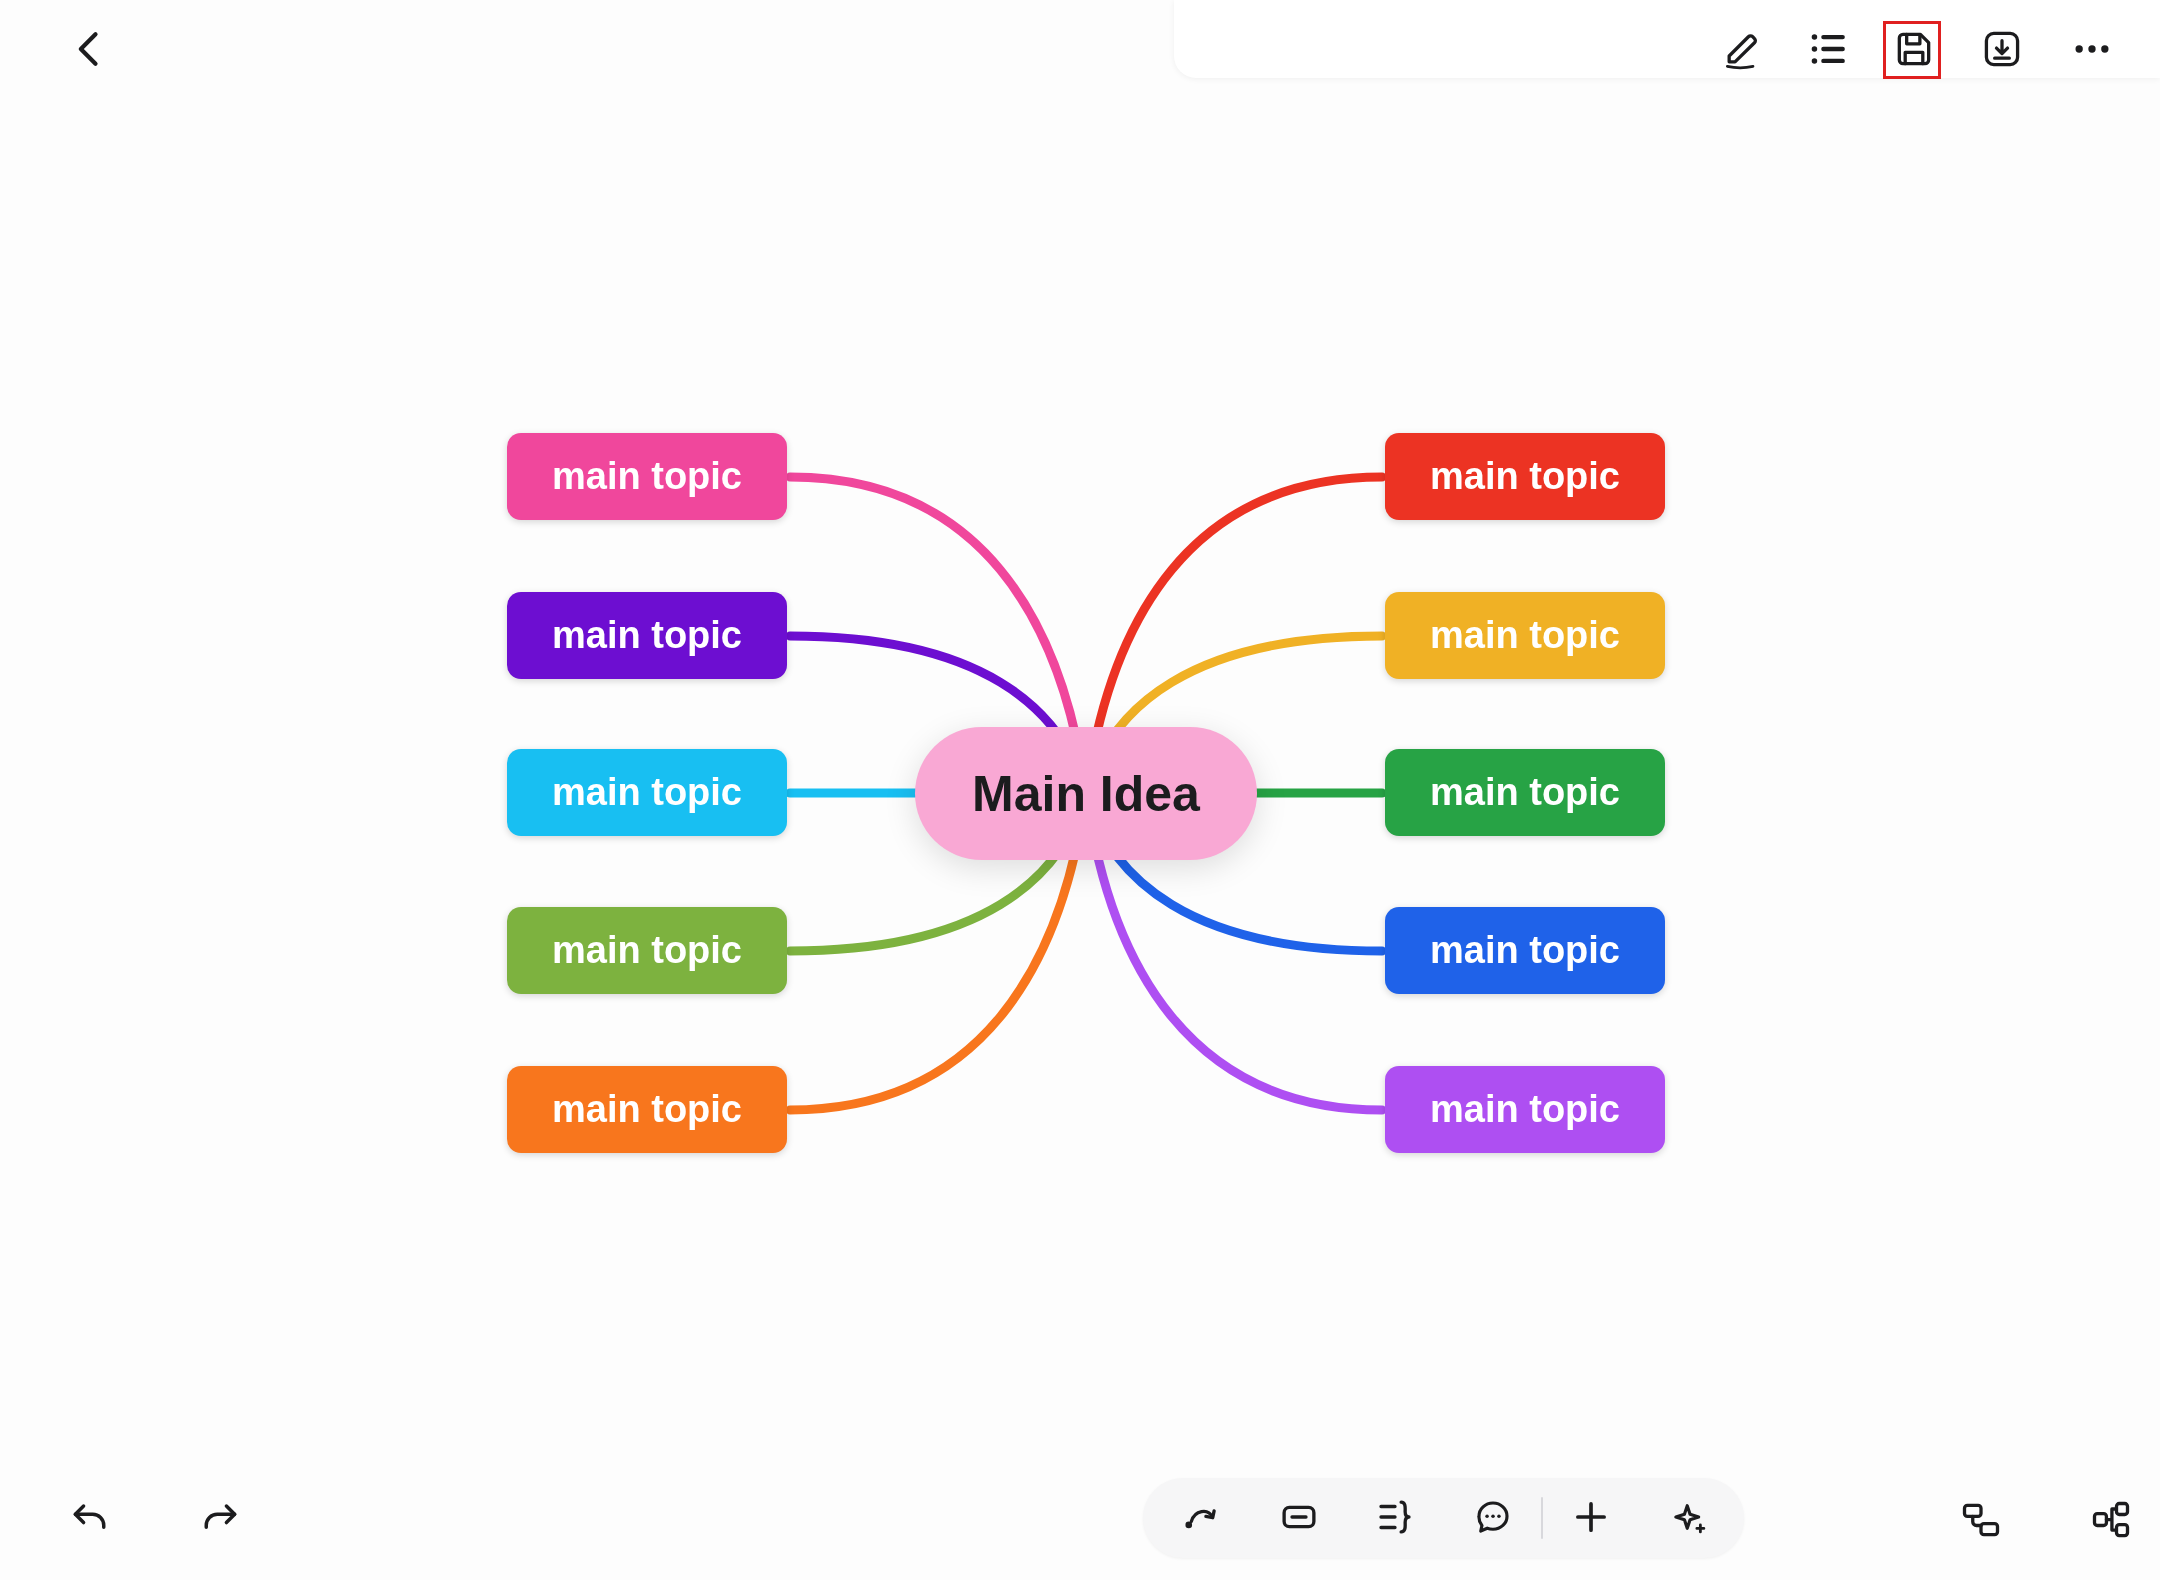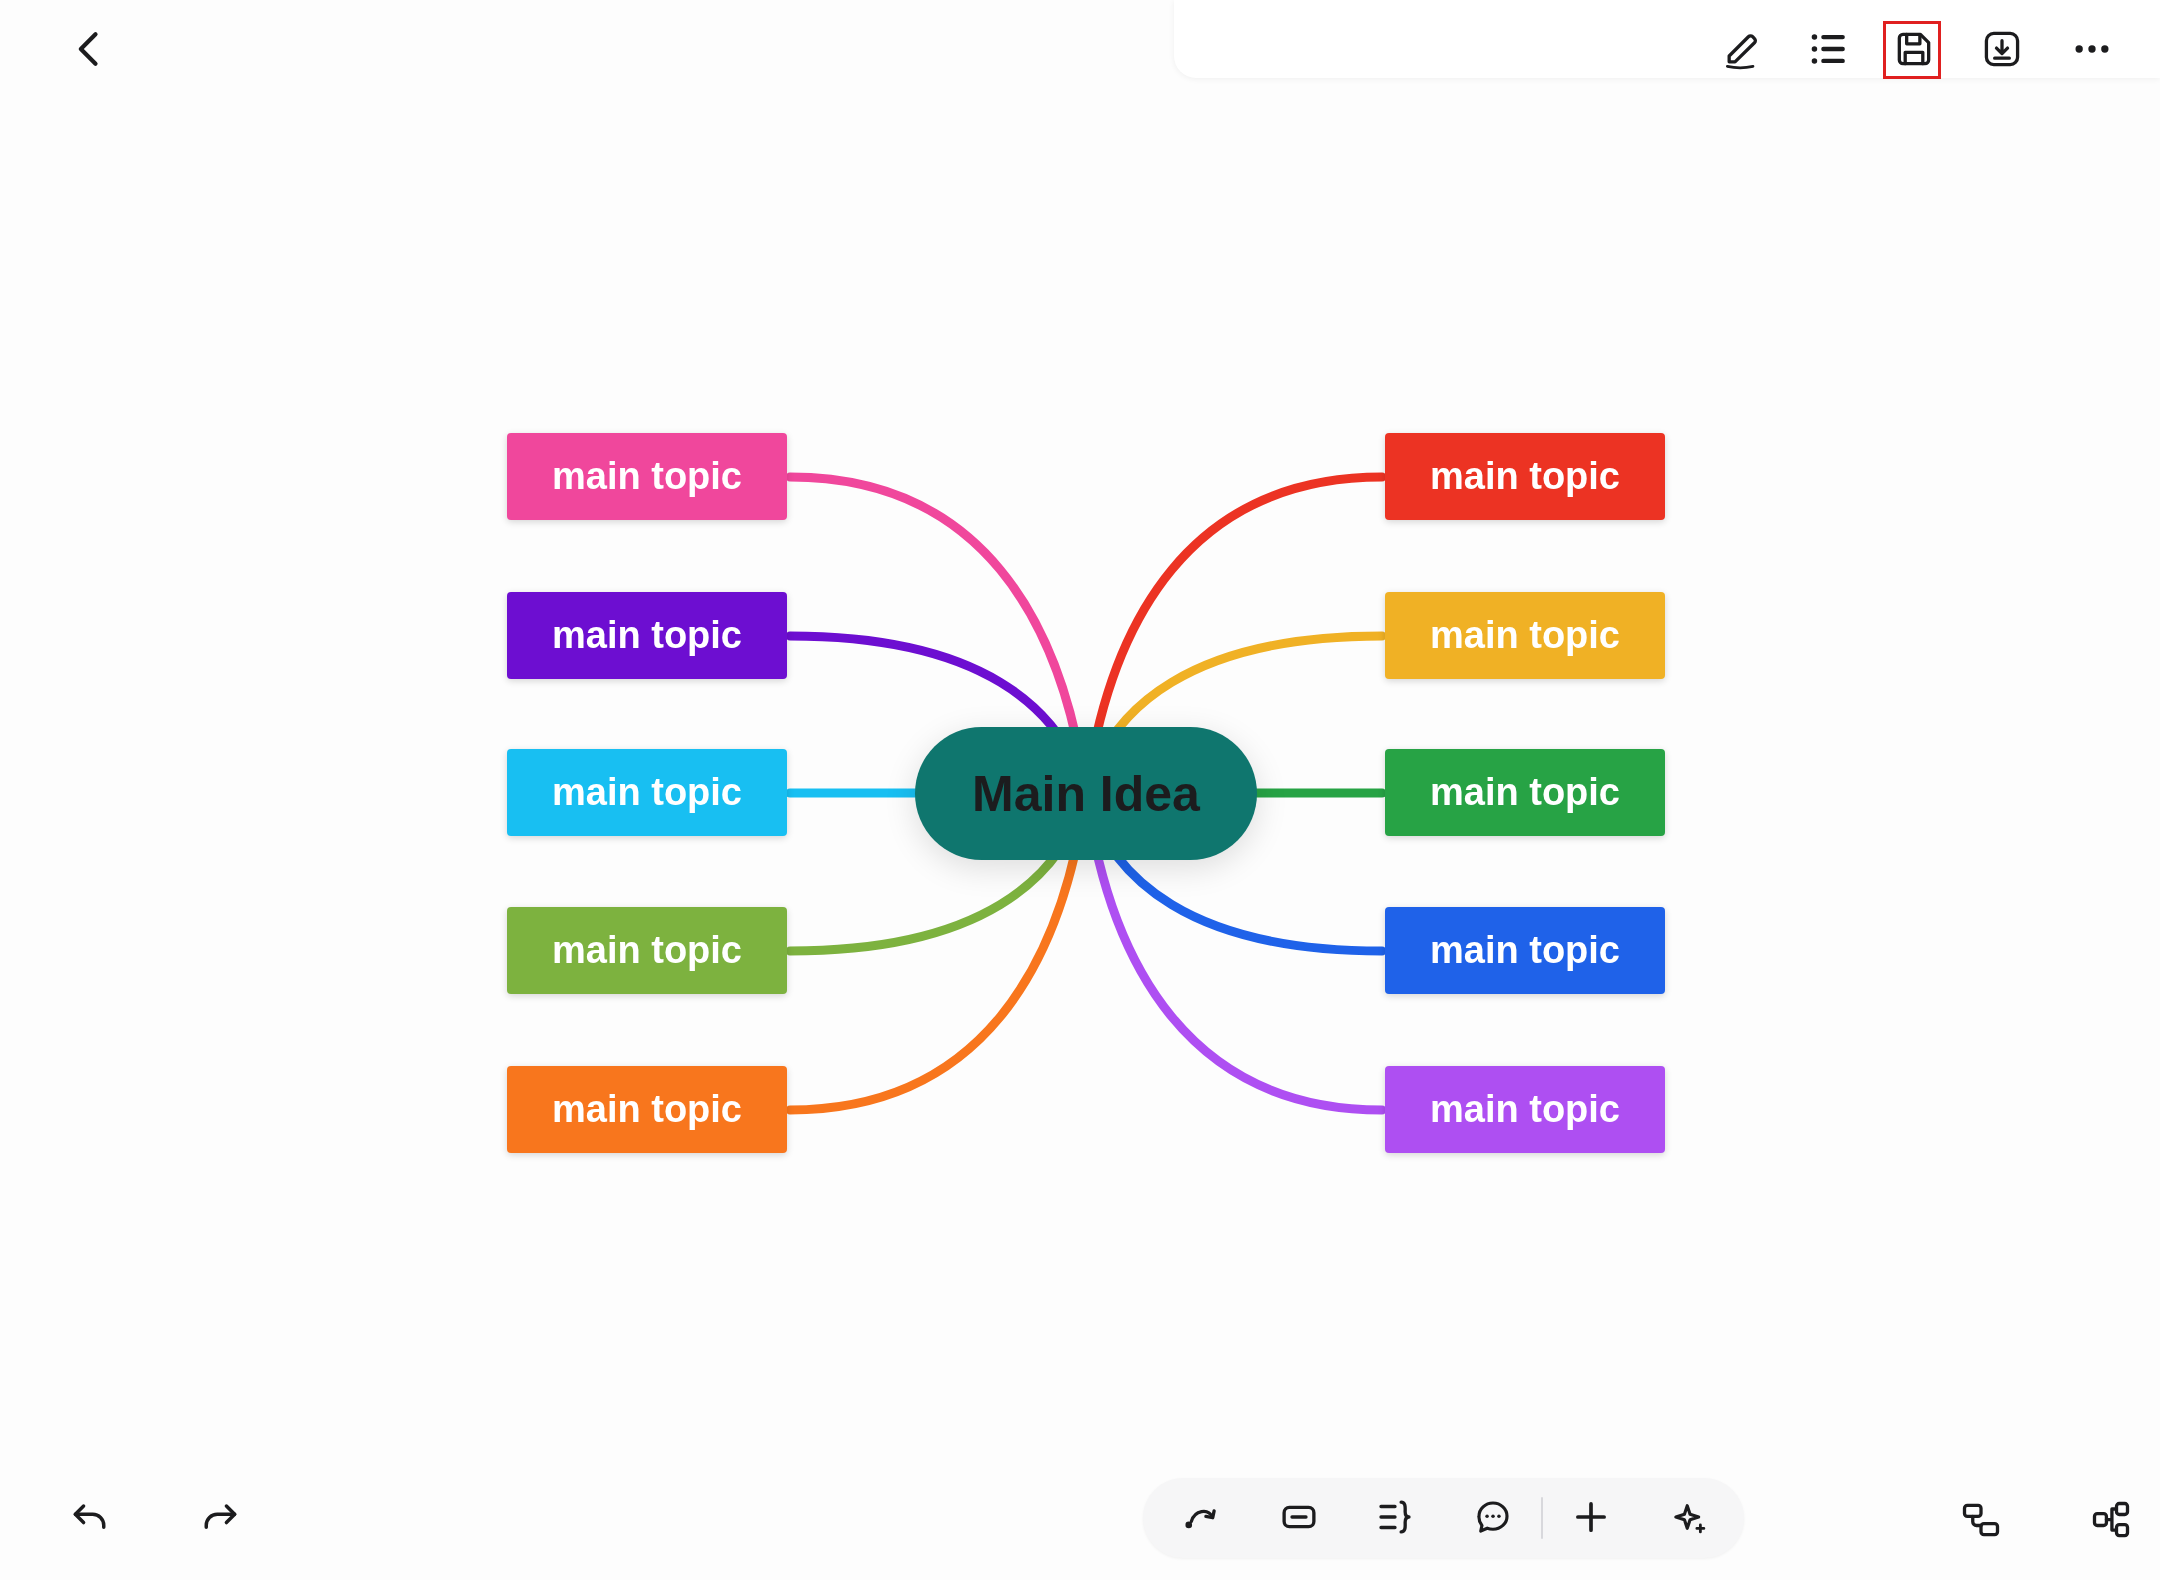--- a/index.html
+++ b/index.html
@@ -21,28 +21,28 @@
     background:#FFFFFF;border-bottom-left-radius:22px;
     box-shadow:0 1px 6px rgba(0,0,0,0.06);
   }
   .save-highlight{
     position:absolute;left:1883px;top:21px;width:58px;height:58px;
     border:3px solid #E02020;box-sizing:border-box;pointer-events:none;
   }
   
   #connectors{position:absolute;left:0;top:0;width:2160px;height:1580px;}
   .topic{
-    position:absolute;width:280px;height:87px;border-radius:4px;
+    position:absolute;width:280px;height:87px;border-radius:14px;
     display:flex;align-items:center;justify-content:center;
     box-shadow:0 2px 7px rgba(0,0,0,0.16);cursor:pointer;
   }
   .topic span{color:#FFFFFF;font-weight:700;font-size:38px;}
   .center-node{
     position:absolute;left:915px;top:727px;width:342px;height:133px;
-    background:#0f766e;border-radius:67px;display:flex;align-items:center;
+    background:#f9a8d4;border-radius:67px;display:flex;align-items:center;
     justify-content:center;box-shadow:0 8px 32px rgba(0,0,0,0.13);cursor:pointer;
   }
   .center-node span{color:#1C1C1E;font-weight:700;font-size:50px;}
   
   .lcol{left:507px;}
   .rcol{left:1385px;}
   .row0{top:433px;}.row1{top:592px;}.row2{top:749px;}.row3{top:907px;}.row4{top:1066px;}
   
   .bottom-pill{
     position:absolute;left:1143px;top:1478px;width:601px;height:80px;

